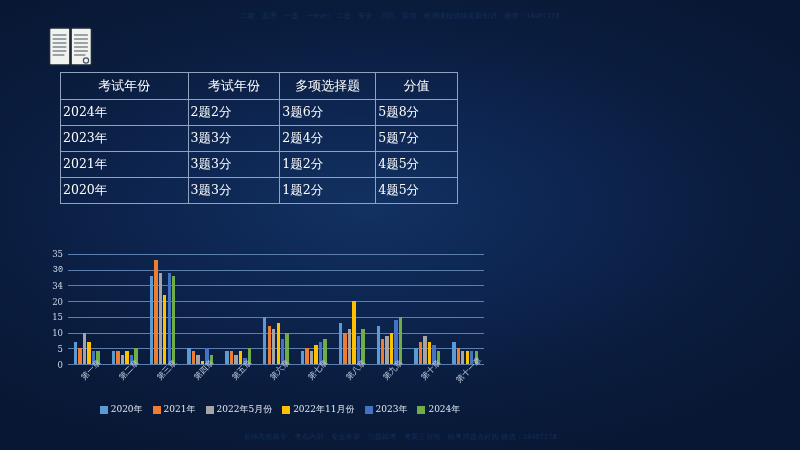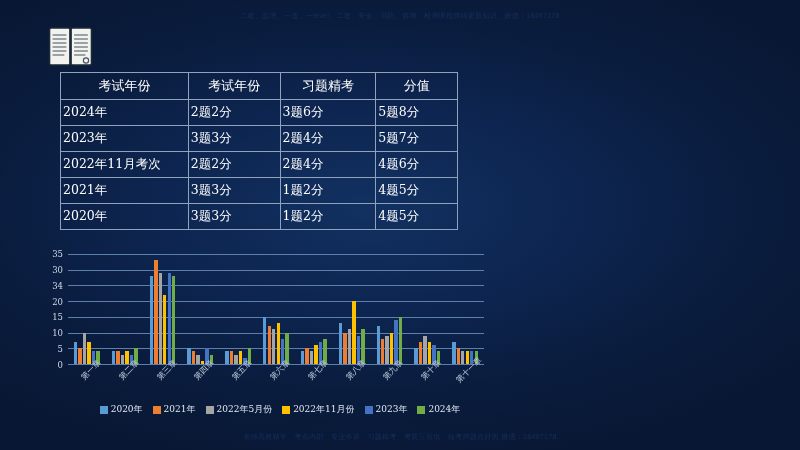--- a/index.html
+++ b/index.html
@@ -144,44 +144,38 @@
     <colgroup>
         <col class="c0">
         <col class="c1">
         <col class="c2">
         <col class="c3">
       </colgroup>
     <thead>
       <tr>
         <th>考试年份</th>
         <th>考试年份</th>
-        <th>习题精考</th>
+        <th>多项选择题</th>
         <th>分值</th>
       </tr>
     </thead>
     <tbody id="table-body">
         <tr>
           <td>2024年</td>
           <td>2题2分</td>
           <td>3题6分</td>
           <td>5题8分</td>
         </tr>
         <tr>
           <td>2023年</td>
           <td>3题3分</td>
           <td>2题4分</td>
           <td>5题7分</td>
         </tr>
         <tr>
-          <td>2022年11月考次</td>
-          <td>2题2分</td>
-          <td>2题4分</td>
-          <td>4题6分</td>
-        </tr>
-        <tr>
           <td>2021年</td>
           <td>3题3分</td>
           <td>1题2分</td>
           <td>4题5分</td>
         </tr>
         <tr>
           <td>2020年</td>
           <td>3题3分</td>
           <td>1题2分</td>
           <td>4题5分</td>
@@ -204,21 +198,21 @@
           <div class="gridline" style="top: 57.1429%;">
             <div class="axis-label" style="top: 57.1429%;">15</div>
           </div>
           <div class="gridline" style="top: 42.8571%;">
             <div class="axis-label" style="top: 42.8571%;">20</div>
           </div>
           <div class="gridline" style="top: 28.5714%;">
             <div class="axis-label" style="top: 28.5714%;">34</div>
           </div>
           <div class="gridline" style="top: 14.2857%;">
-            <div class="axis-label" style="top: 14.2857%;">30</div>
+            <div class="axis-label" style="top: 14.2857%; font-family: Liberation Mono, monospace;">30</div>
           </div>
           <div class="gridline" style="top: 0%;">
             <div class="axis-label" style="top: 0%;">35</div>
           </div>
         </div>
       <div id="bars">
           <div class="bar-group">
             <div class="bar" title="2020年 第一章: 7" style="height: 20%; background: rgb(91, 155, 213);"></div>
             <div class="bar" title="2021年 第一章: 5" style="height: 14.2857%; background: rgb(237, 125, 49);"></div>
             <div class="bar" title="2022年5月份 第一章: 10" style="height: 28.5714%; background: rgb(165, 165, 165);"></div>

